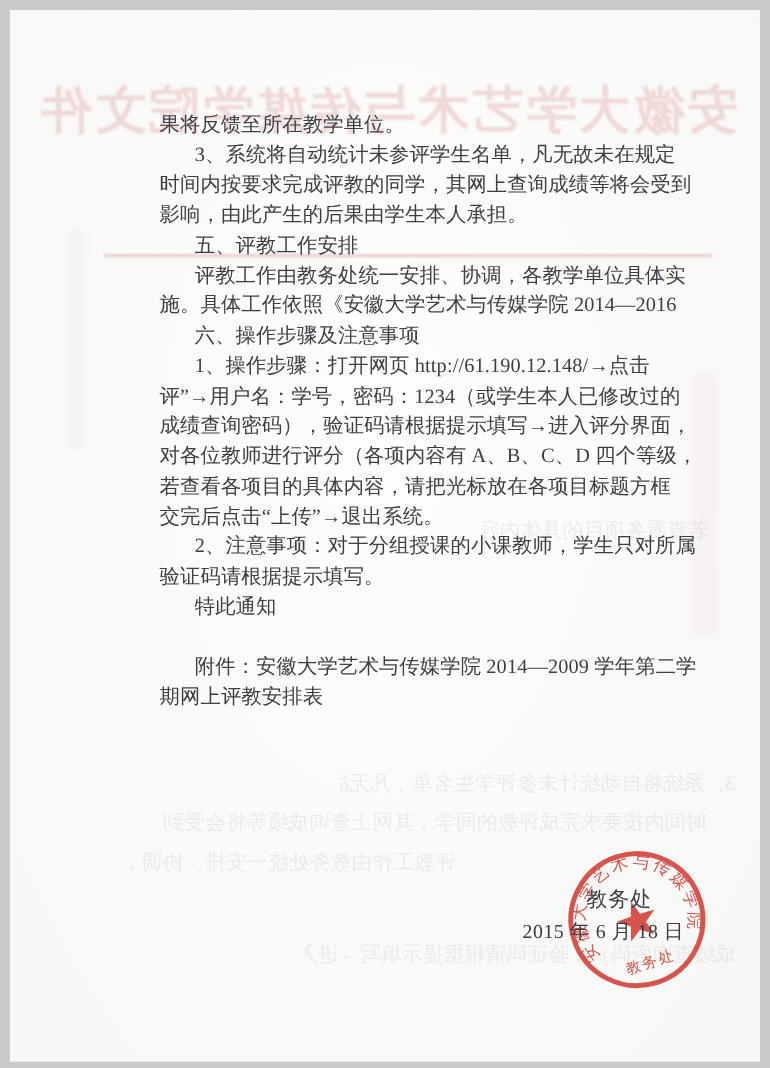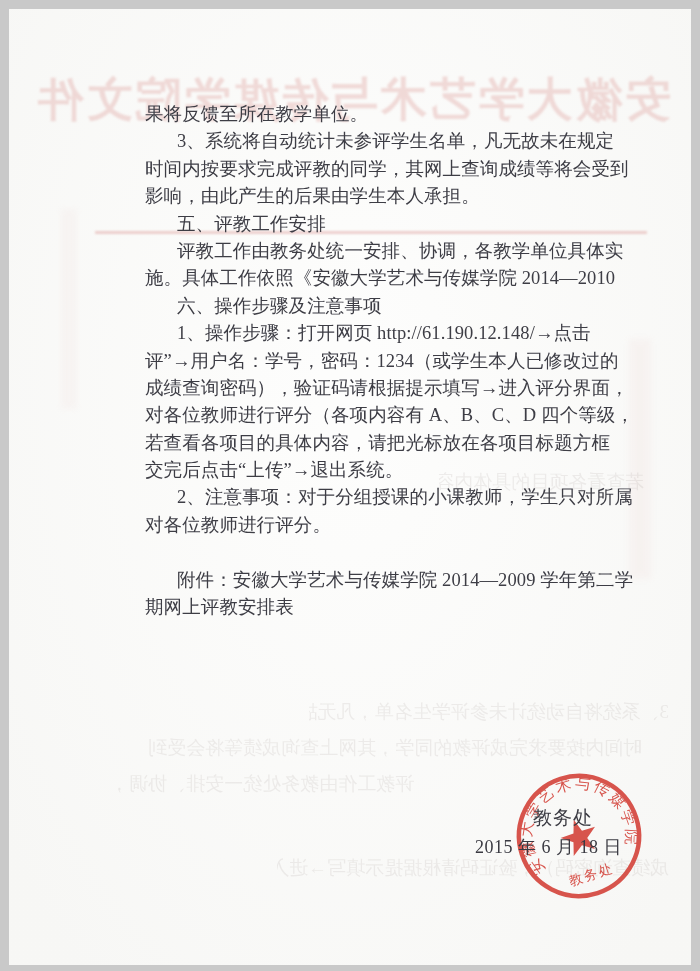--- a/index.html
+++ b/index.html
@@ -86,30 +86,31 @@
         <div class="bleed-line" style="top: 460px; left: 430px; width: 205px;">若查看各项目的具体内容，请把光标放在各项目标题方框</div>
       </div>
 
     <div class="body-text" id="body-text">
         <div class="line">果将反馈至所在教学单位。</div>
         <div class="line indent">3、系统将自动统计未参评学生名单，凡无故未在规定</div>
         <div class="line">时间内按要求完成评教的同学，其网上查询成绩等将会受到</div>
         <div class="line">影响，由此产生的后果由学生本人承担。</div>
         <div class="line indent">五、评教工作安排</div>
         <div class="line indent">评教工作由教务处统一安排、协调，各教学单位具体实</div>
-        <div class="line">施。具体工作依照《安徽大学艺术与传媒学院 2014—2010</div>
+        <div class="line">施。具体工作依照《安徽大学艺术与传媒学院 2014—2016</div>
         <div class="line indent">六、操作步骤及注意事项</div>
         <div class="line indent">1、操作步骤：打开网页 http://61.190.12.148/→点击</div>
         <div class="line">评”→用户名：学号，密码：1234（或学生本人已修改过的</div>
         <div class="line">成绩查询密码），验证码请根据提示填写→进入评分界面，</div>
         <div class="line">对各位教师进行评分（各项内容有 A、B、C、D 四个等级，</div>
         <div class="line">若查看各项目的具体内容，请把光标放在各项目标题方框</div>
         <div class="line">交完后点击“上传”→退出系统。</div>
         <div class="line indent">2、注意事项：对于分组授课的小课教师，学生只对所属</div>
-        <div class="line">对各位教师进行评分。</div>
+        <div class="line">验证码请根据提示填写。</div>
+        <div class="line indent">特此通知</div>
         <div class="line">&nbsp;</div>
         <div class="line indent">附件：安徽大学艺术与传媒学院 2014—2009 学年第二学</div>
         <div class="line">期网上评教安排表</div>
       </div>
 
     <svg class="seal" viewBox="0 0 136 136">
       <g transform="translate(68,68) rotate(-18)">
         <circle cx="0" cy="0" r="60" fill="none" stroke="#d23a31" stroke-width="4.5"></circle>
         <path id="sealArc" d="M -41.1 23.75 A 47.5 47.5 0 1 1 41.1 23.75" fill="none"></path>
         <text font-size="15.5" letter-spacing="2.5" fill="#d23a31" font-family="Liberation Serif, DejaVu Serif, serif">

